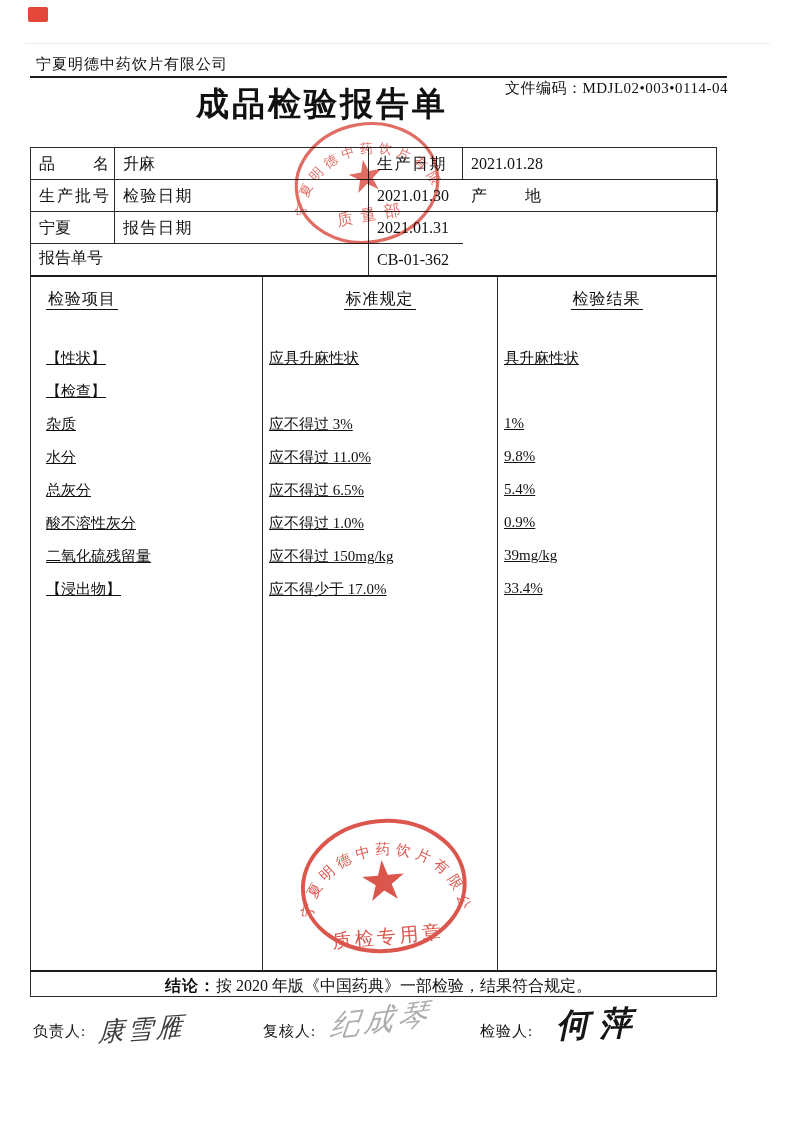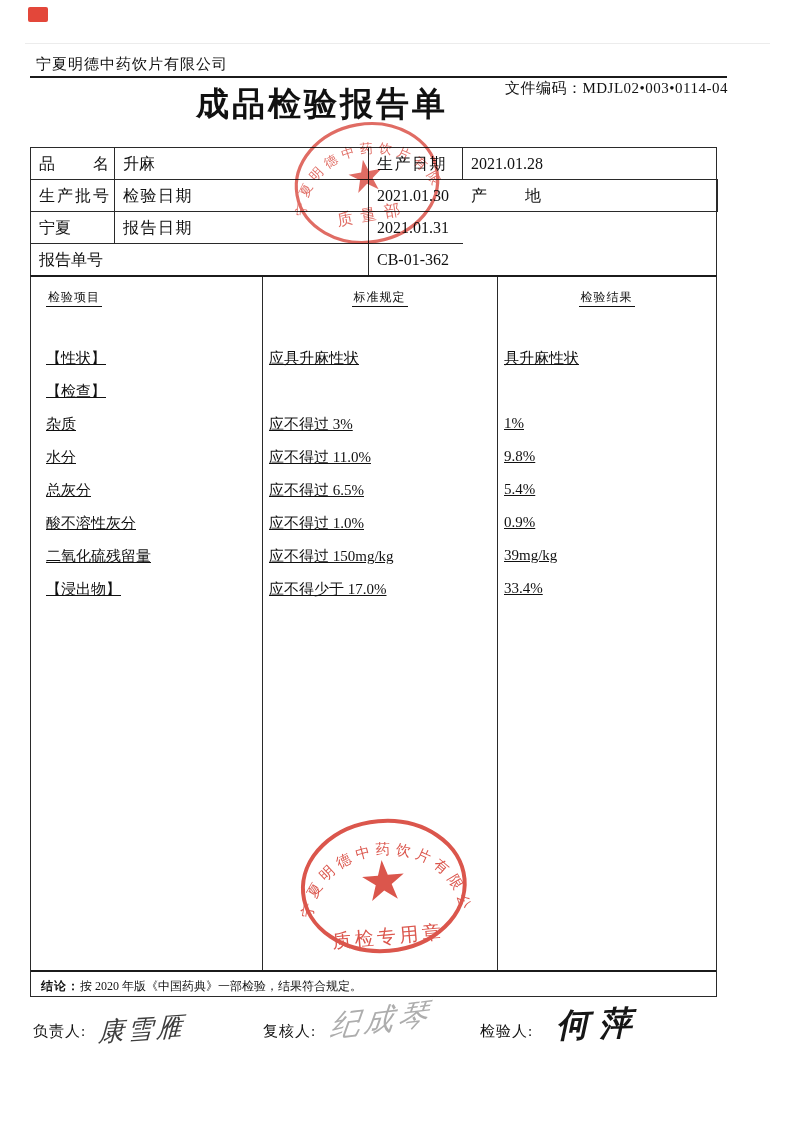--- a/index.html
+++ b/index.html
@@ -14,38 +14,38 @@
   .headrule{left:30px;top:76px;width:697px;height:2px;background:#1b1b1b;}
   .title{left:0;top:82px;width:644px;text-align:center;font-size:33px;font-weight:bold;letter-spacing:3px;}
   
   .info-table{left:30px;top:147px;width:687px;height:148px;border:1px solid #2a2a2a;border-bottom:none;
               display:grid;grid-template-columns:84px 254px 94px 255px;grid-auto-rows:32px;
               box-sizing:border-box;font-size:16px;}
   .info-table>div{border-right:1px solid #2a2a2a;border-bottom:1px solid #2a2a2a;
                   line-height:31px;padding-left:8px;box-sizing:border-box;overflow:hidden;}
   .info-table>div.lastcol{border-right:none;}
   .info-table>div.lastrow{border-bottom:none;}
-  .info-table .span12{grid-column:1/3;}
+  .info-table .span12{grid-column:1/3;font-family:Liberation Mono, monospace;}
   .info-table .span34{grid-column:3/5;}
   .jlabel{display:inline-block;width:70px;text-align-last:justify;}
   .dlabel{letter-spacing:1.5px;padding-left:0;}
   
   .main-table{left:30px;top:275px;width:687px;height:722px;border:1px solid #2a2a2a;
               border-top:2px solid #1b1b1b;box-sizing:border-box;font-size:15px;}
   .vline{top:0;width:1px;height:695px;background:#2a2a2a;}
   .vline.v1{left:231px;} .vline.v2{left:466px;}
   .hline-conclusion{left:0;top:693px;width:100%;height:2px;background:#1b1b1b;}
-  .col-head{top:12px;font-size:12px;}
+  .col-head{top:12px;font-size:16px;}
   .col-head .ul{border-bottom:1px solid #111;padding:0 2px 2px 2px;letter-spacing:1px;}
   .ch1{left:15px;} .ch2{left:231px;width:235px;text-align:center;} .ch3{left:466px;width:219px;text-align:center;}
   .rrow{left:0;width:100%;height:20px;}
   .rrow span{position:absolute;white-space:nowrap;text-decoration:underline;}
   .rc1{left:15px;} .rc2{left:238px;} .rc3{left:473px;}
   .conclusion{left:0;top:697px;width:100%;padding-left:10px;box-sizing:border-box;
-              font-size:12px;line-height:24px;white-space:nowrap;}
+              font-size:16px;line-height:24px;white-space:nowrap;text-align:center;}
   .conclusion b{letter-spacing:1px;}
   
   .stamp{mix-blend-mode:multiply;pointer-events:none;}
   .stamp-top{left:285px;top:113px;opacity:.8;transform:rotate(-10deg);}
   .stamp-bottom{left:292px;top:812px;opacity:.92;transform:rotate(-5deg);}
   
   .sig-label{top:1022px;font-size:15px;letter-spacing:1px;}
   .sl1{left:33px;} .sl2{left:263px;} .sl3{left:480px;}
   .sig{white-space:nowrap;font-style:italic;}
   .sig1{left:98px;top:1012px;font-size:26px;color:#3d3d3d;transform:rotate(-4deg) skewX(-6deg);letter-spacing:3px;}

